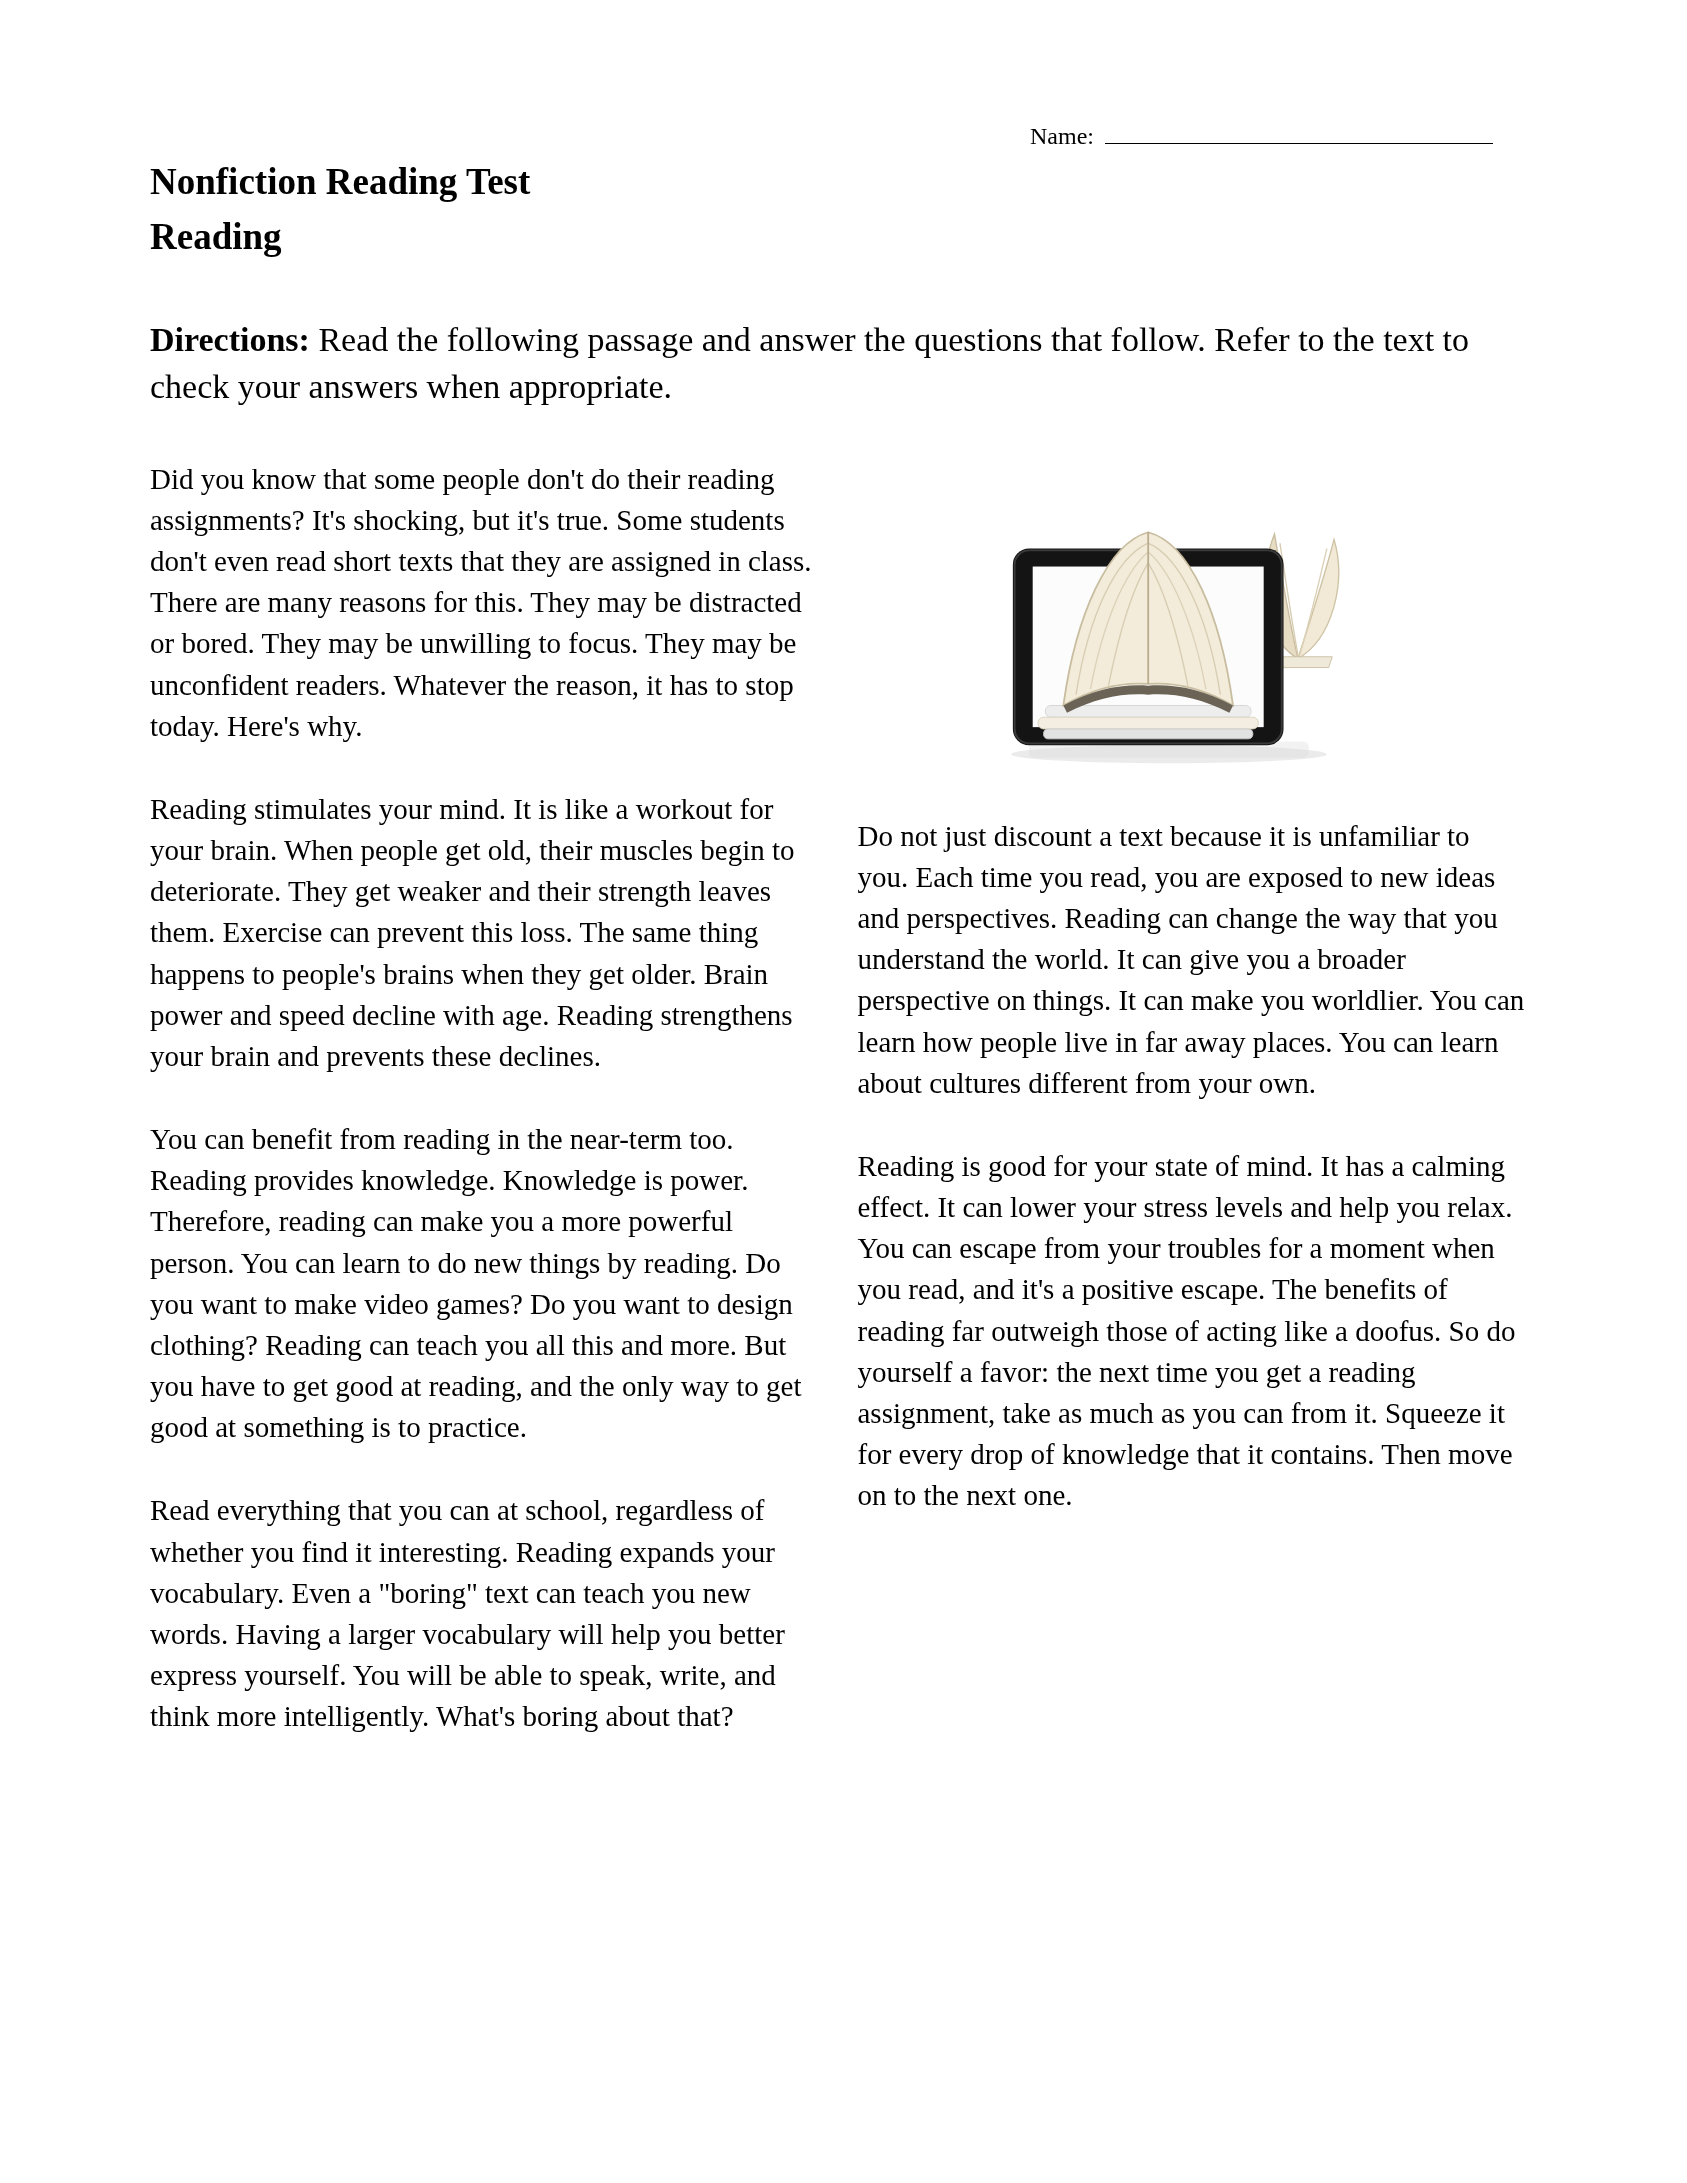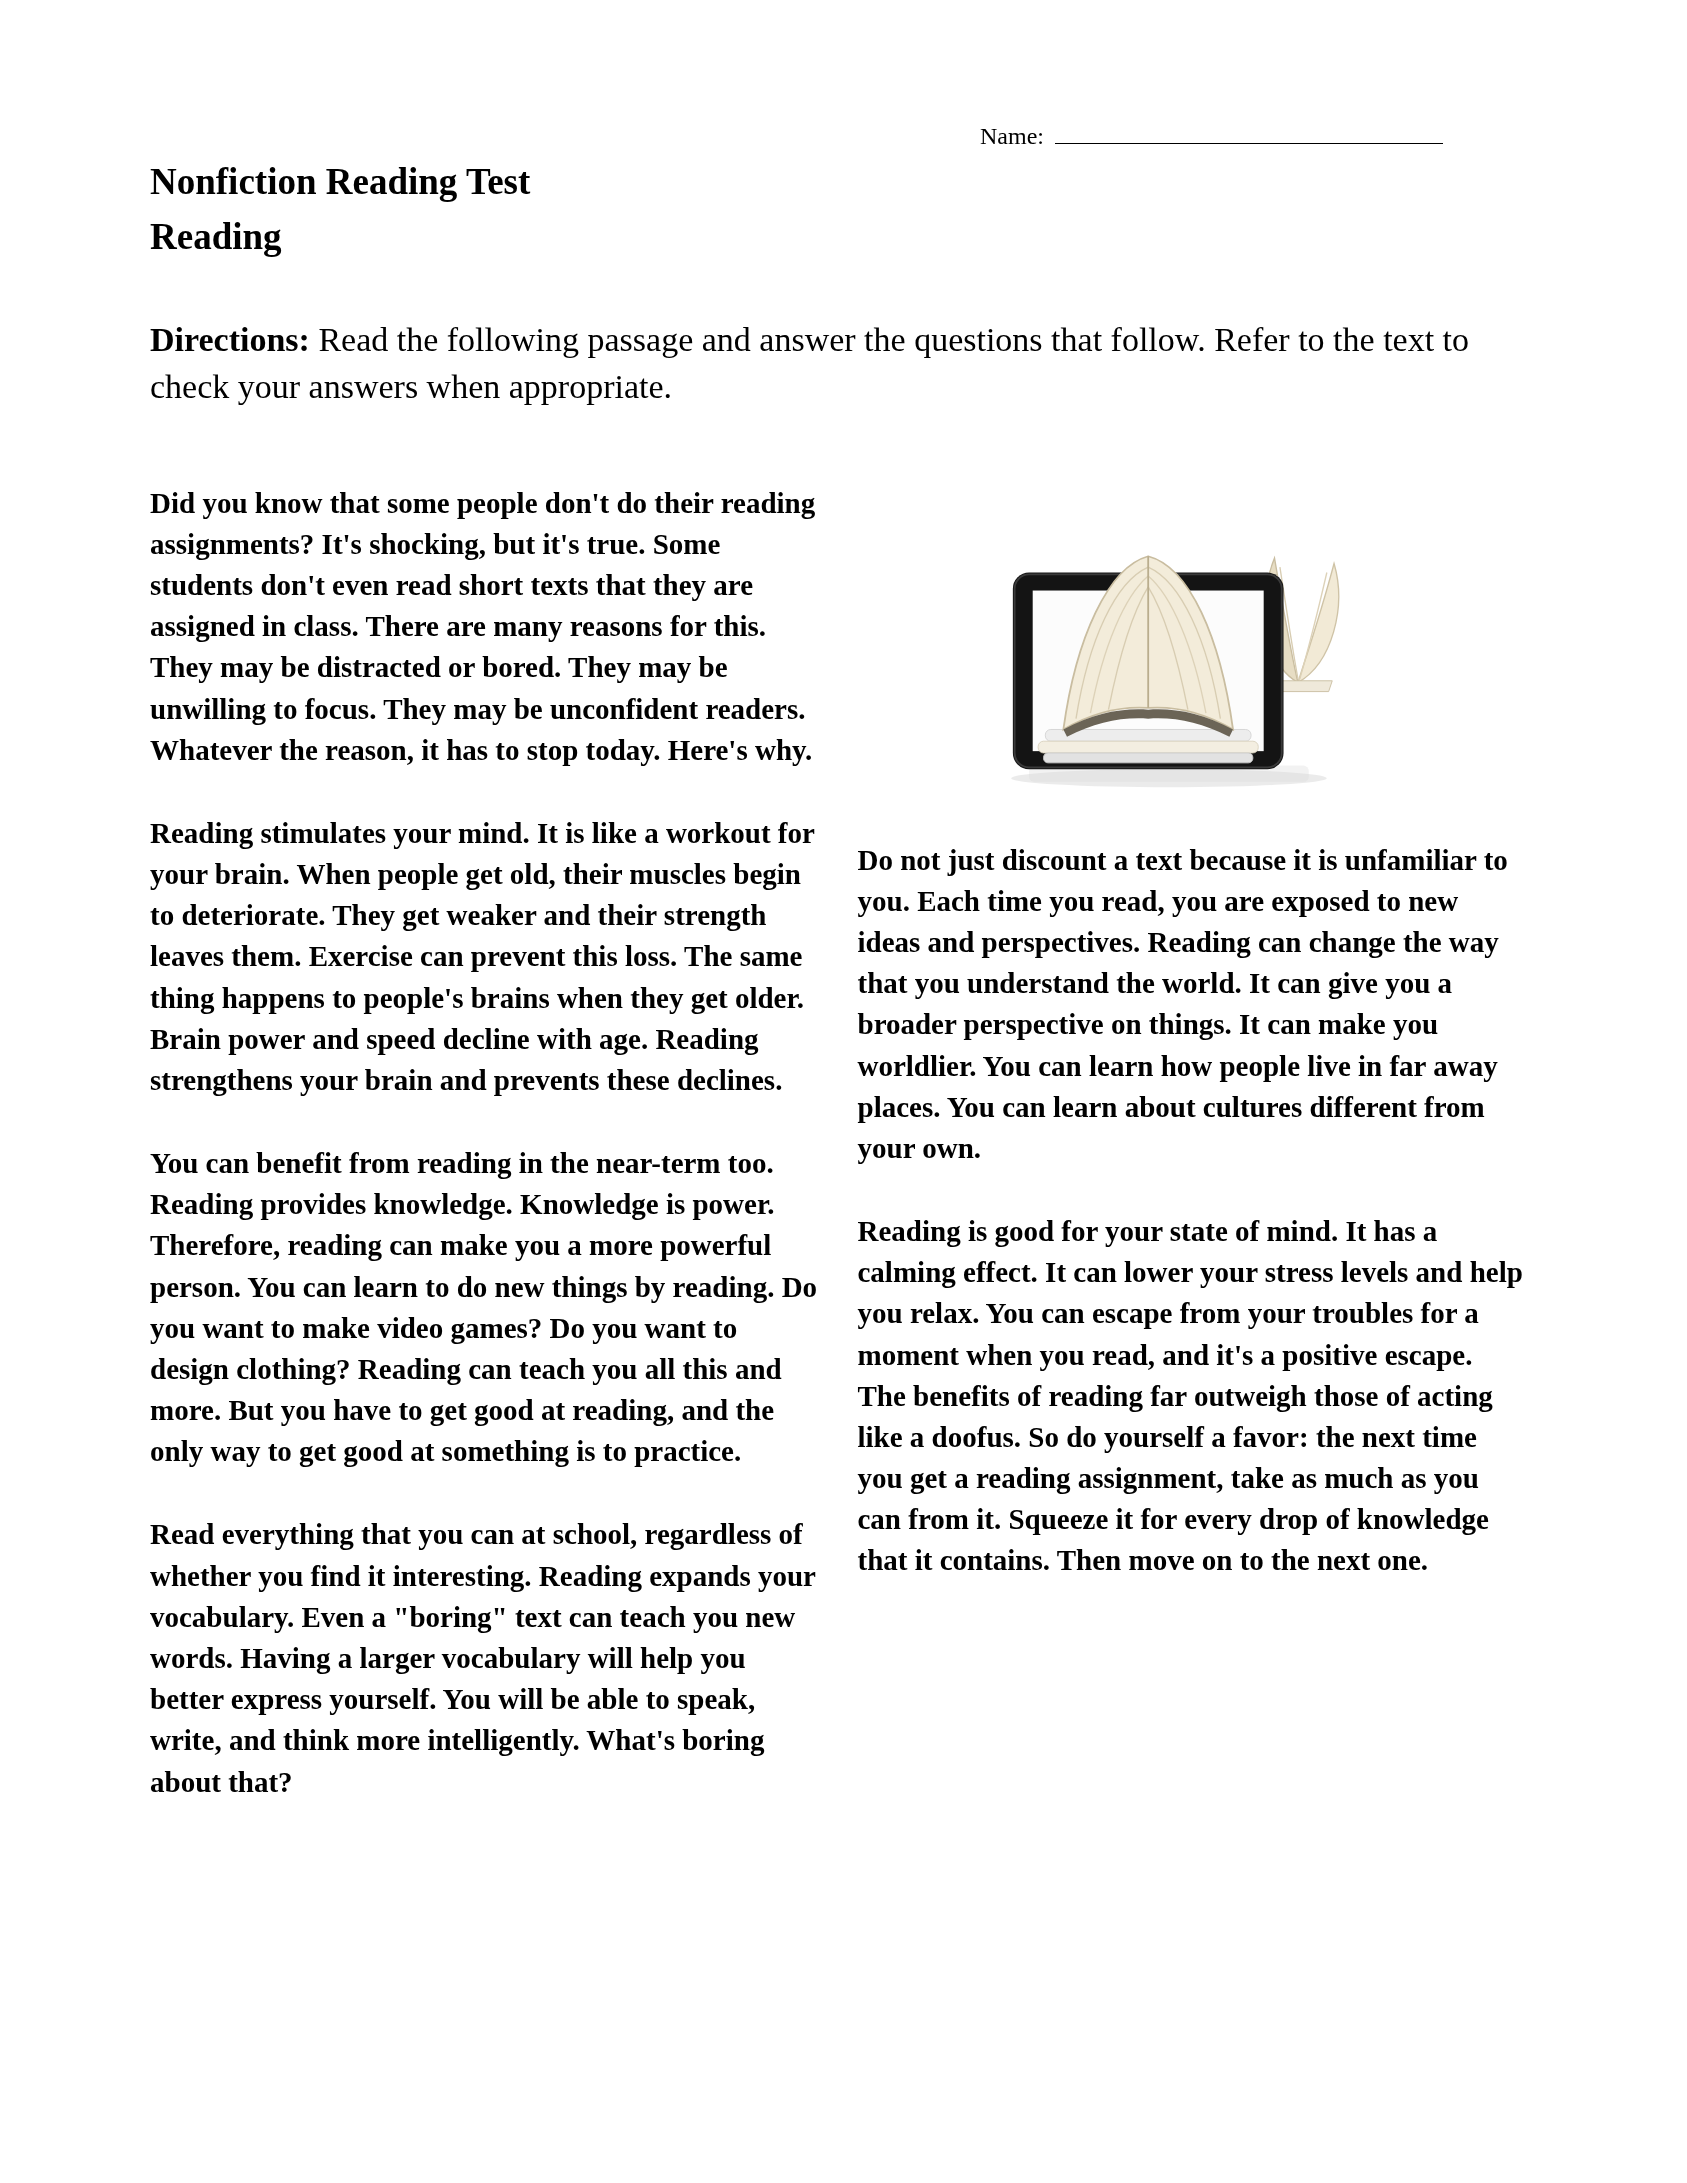--- a/index.html
+++ b/index.html
@@ -18,21 +18,21 @@
   .page {
     position: relative;
     box-sizing: border-box;
     width: 1688px;
     height: 2183px;
     padding: 159px 163px 0 150px;
   }
   .name-row {
     position: absolute;
     top: 122px;
-    left: 980px;
+    left: 1030px;
     font-size: 24px;
     white-space: nowrap;
   }
   .name-line {
     display: inline-block;
     width: 388px;
     border-bottom: 1.8px solid #000;
     height: 21px;
     margin-left: 10.6px;
     vertical-align: baseline;
@@ -48,22 +48,21 @@
   }
   .directions {
     font-size: 34px;
     line-height: 1.4;
     margin: 55px 0 0 0;
     max-width: 1376px;
   }
   .columns {
     display: flex;
     gap: 40px;
-    margin-top: 72px;
-    font-weight: bold;
+    margin-top: 48px;
   }
   .col {
     flex: 1 1 0;
     font-size: 29px;
     line-height: 1.42;
   }
   .col p {
     margin: 0 0 42px 0;
   }
   .photo-wrap {

